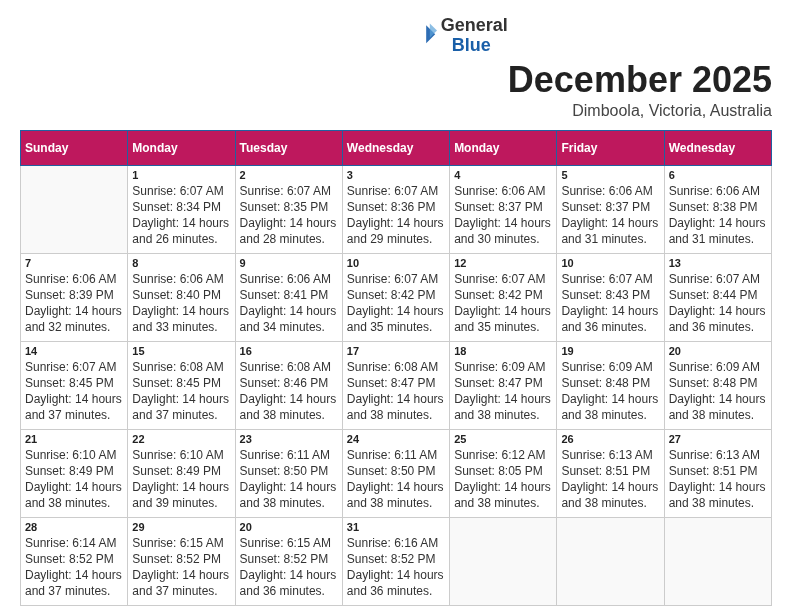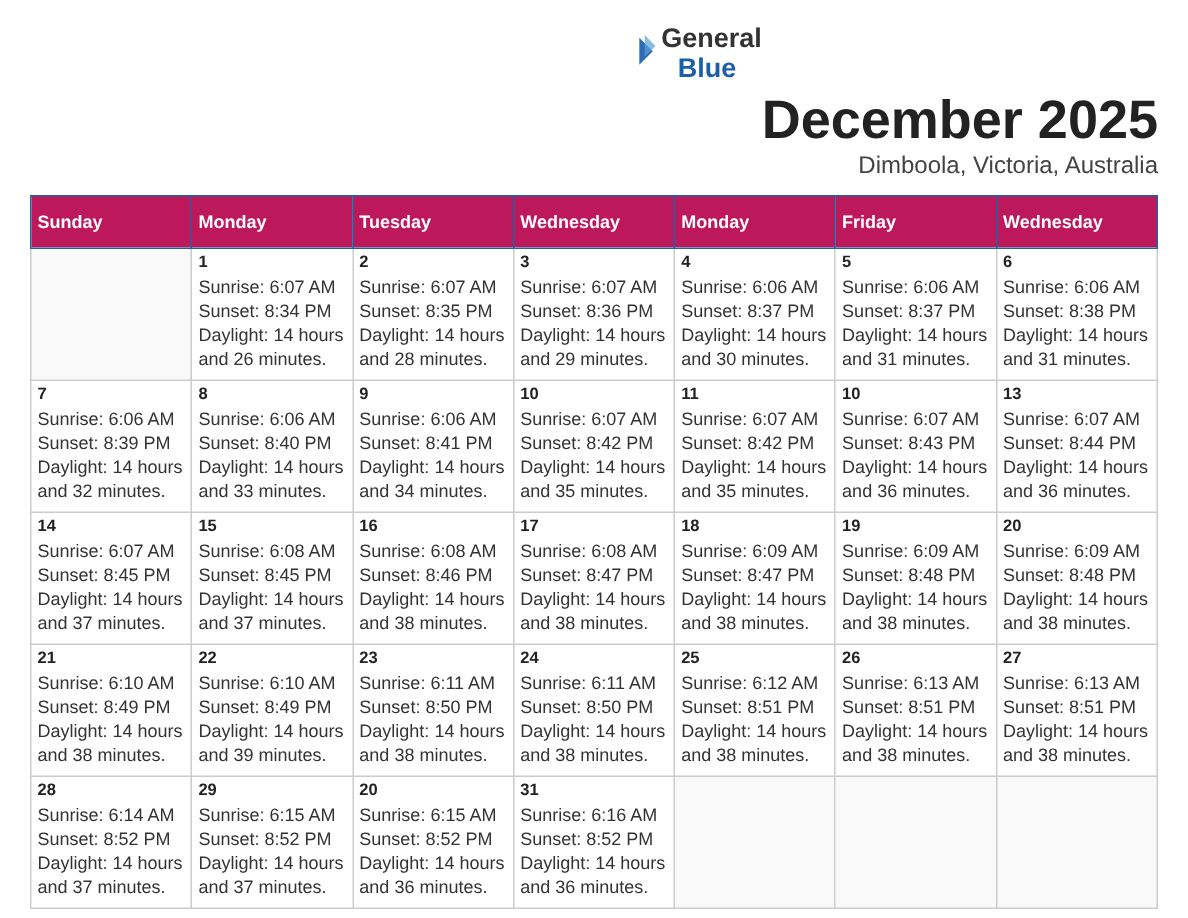--- a/index.html
+++ b/index.html
@@ -204,21 +204,21 @@
 and 34 minutes.</div>
           </td>
           <td>
             <span class="day-num">10</span>
             <div class="day-info" style="white-space: pre-line;">Sunrise: 6:07 AM
 Sunset: 8:42 PM
 Daylight: 14 hours
 and 35 minutes.</div>
           </td>
           <td>
-            <span class="day-num">11</span>
+            <span class="day-num">12</span>
             <div class="day-info" style="white-space: pre-line;">Sunrise: 6:07 AM
 Sunset: 8:42 PM
 Daylight: 14 hours
 and 35 minutes.</div>
           </td>
           <td>
             <span class="day-num">10</span>
             <div class="day-info" style="white-space: pre-line;">Sunrise: 6:07 AM
 Sunset: 8:43 PM
 Daylight: 14 hours
@@ -308,21 +308,21 @@
           <td>
             <span class="day-num">24</span>
             <div class="day-info" style="white-space: pre-line;">Sunrise: 6:11 AM
 Sunset: 8:50 PM
 Daylight: 14 hours
 and 38 minutes.</div>
           </td>
           <td>
             <span class="day-num">25</span>
             <div class="day-info" style="white-space: pre-line;">Sunrise: 6:12 AM
-Sunset: 8:51 PM
+Sunset: 8:05 PM
 Daylight: 14 hours
 and 38 minutes.</div>
           </td>
           <td>
             <span class="day-num">26</span>
             <div class="day-info" style="white-space: pre-line;">Sunrise: 6:13 AM
 Sunset: 8:51 PM
 Daylight: 14 hours
 and 38 minutes.</div>
           </td>

